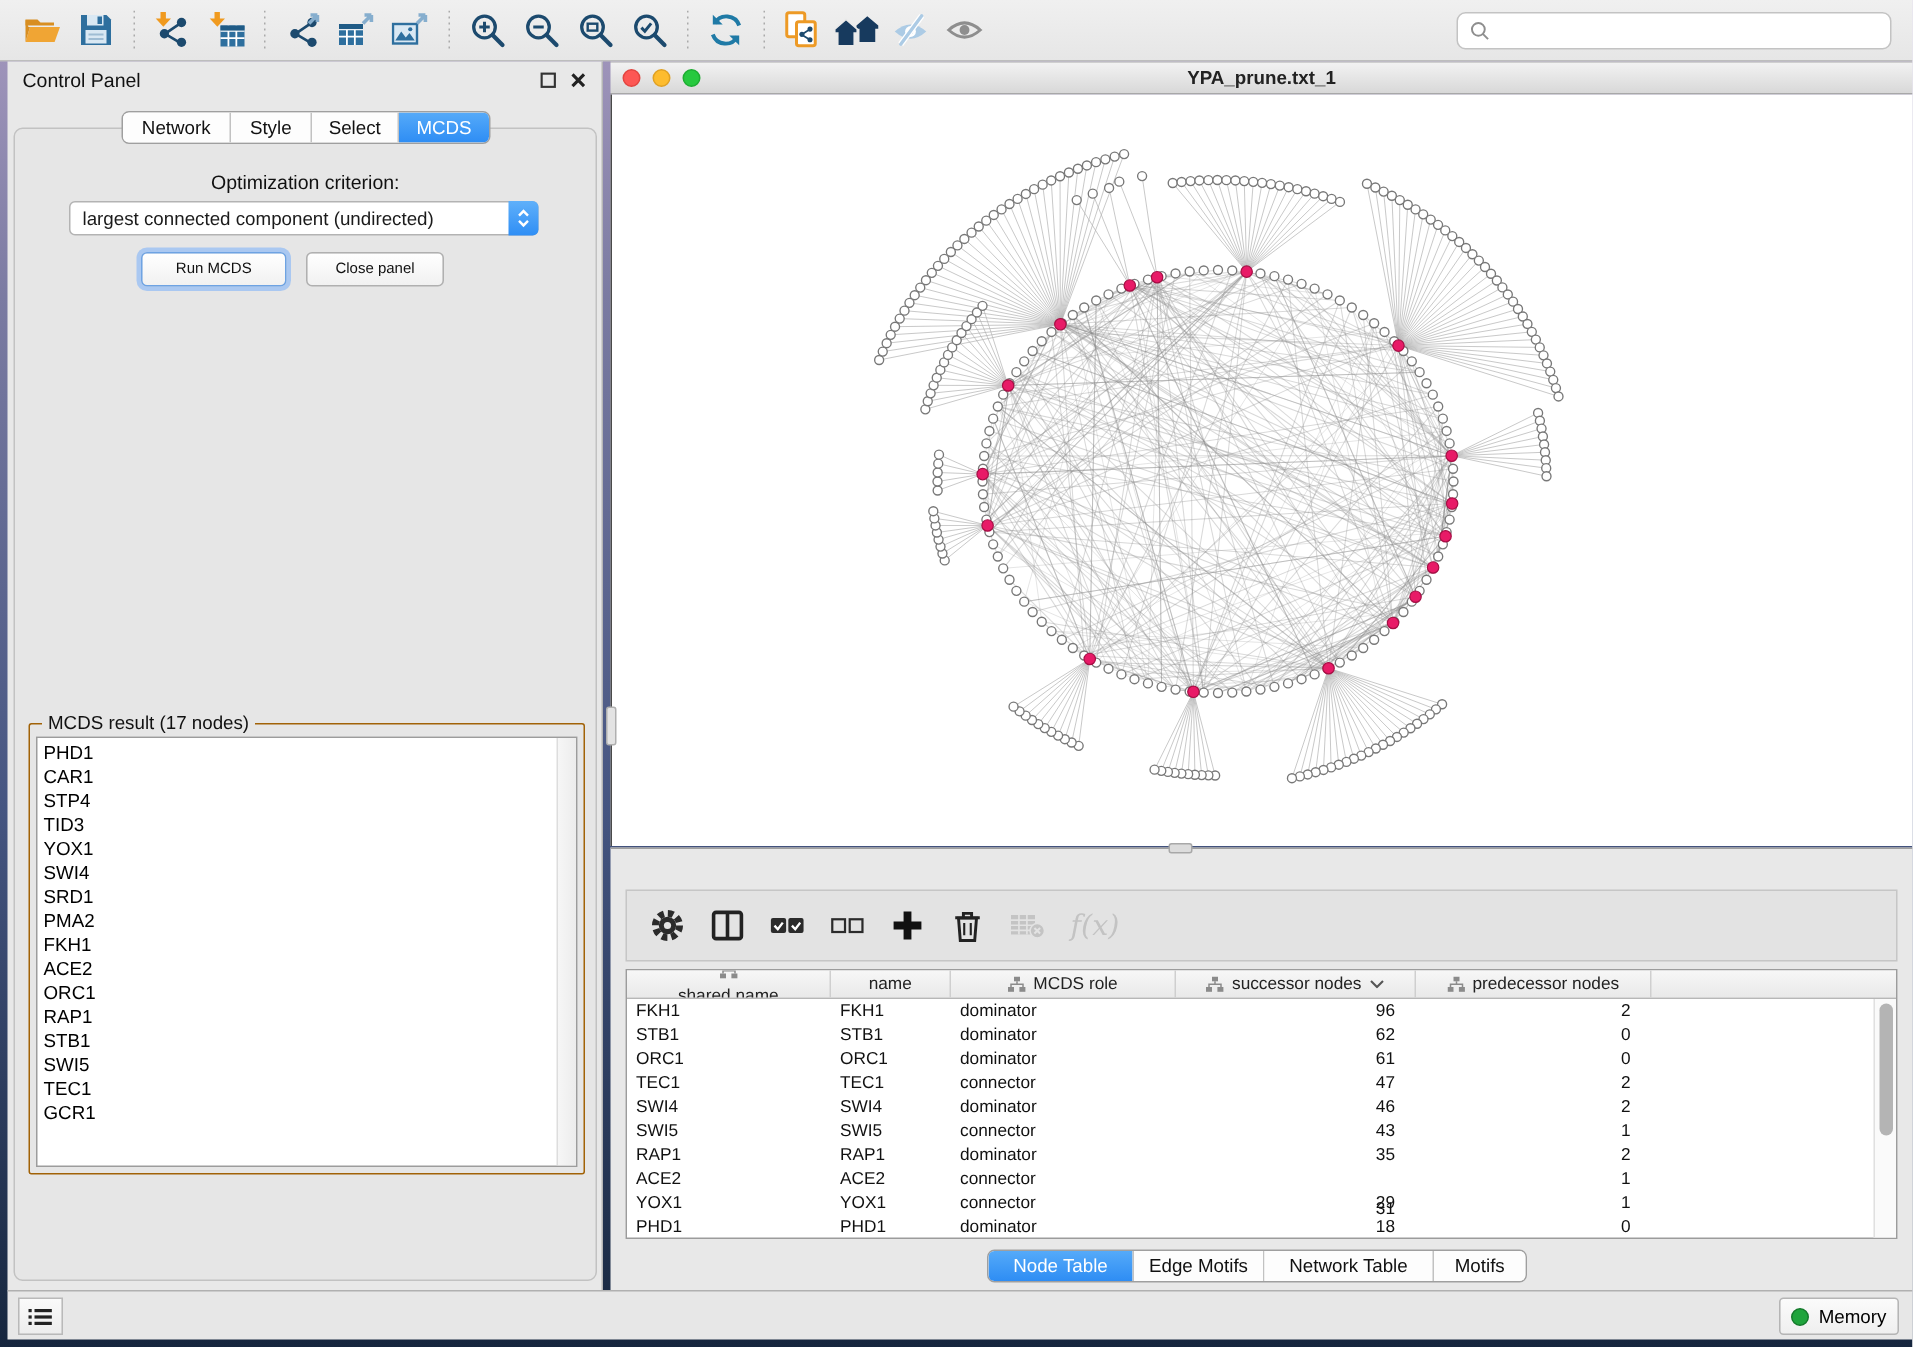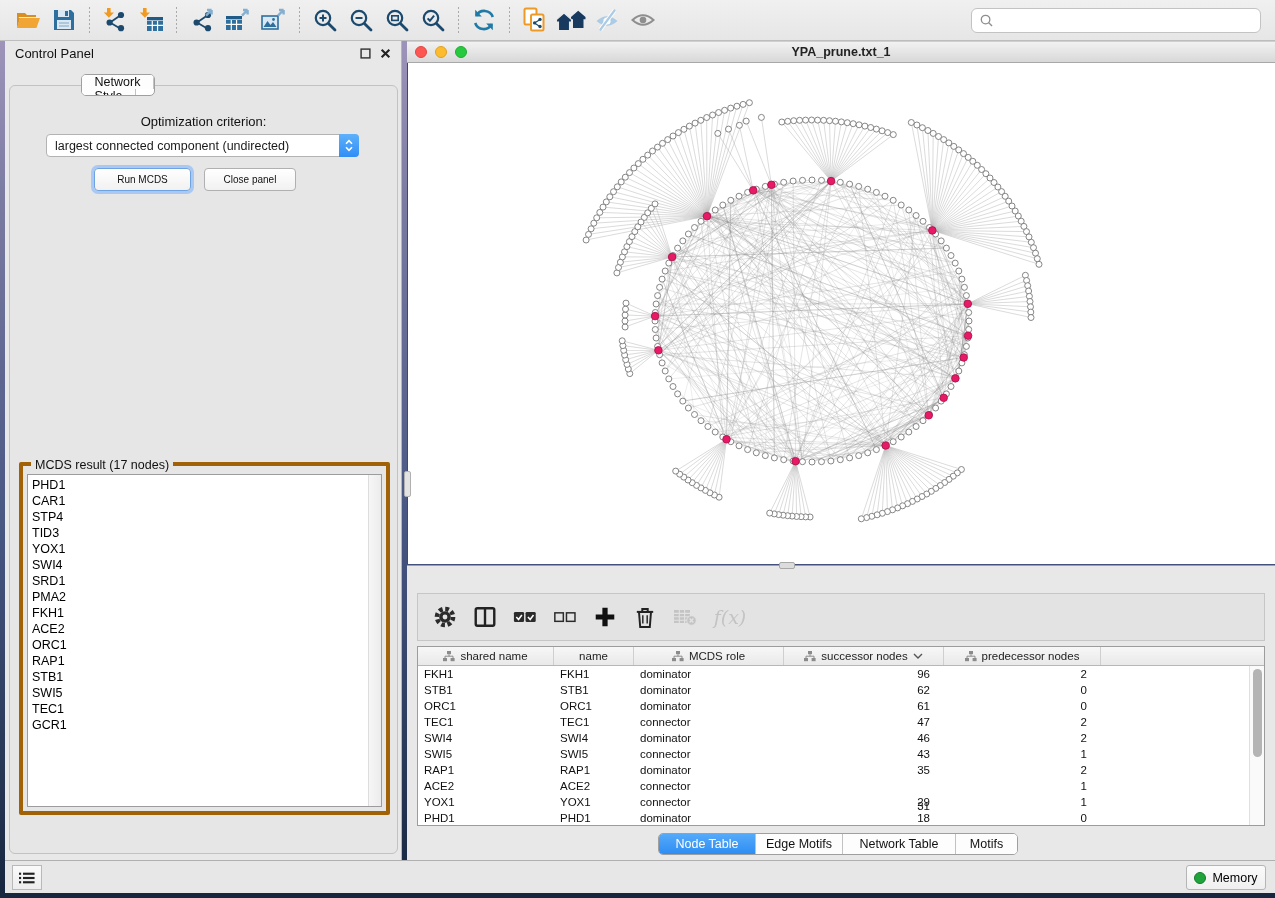--- a/index.html
+++ b/index.html
@@ -35,21 +35,21 @@
   .panel-btns { margin-left:auto; display:flex; gap:9px; align-items:center; }
   .panel-btns span { width:11px; height:11px; display:block; }
   .panel-btns svg { width:100%; height:100%; display:block; }
 
   .seg-tabs { position:absolute; display:flex; border:1px solid #9f9f9f; border-radius:5px;
     overflow:hidden; background:#fff; height:22px; z-index:3; font-size:12.5px; }
   .seg-tab { display:flex; align-items:center; justify-content:center; color:#111;
     border-right:1px solid #c2c2c2; background:#fdfdfd; cursor:default; }
   .seg-tab:last-child { border-right:none; }
   .seg-tab.active { background:linear-gradient(#55aaf9,#2e8df4); color:#fff; }
-  #cp-tabs { left:76px; top:33px;flex-direction:column; }
+  #cp-tabs { left:76px; top:33px; }
 
   #cp-box { position:absolute; left:4px; top:44px; width:389px; height:769px;
     background:#e6e6e6; border:1px solid #c2c2c2; border-radius:6px; }
   #opt-label { position:absolute; left:0; top:28px; width:100%; text-align:center;
     font-size:13px; color:#111; }
   #criterion { position:absolute; left:36px; top:48px; width:313px; height:23px;
     background:#fff; border:1px solid #b3b3b3; border-radius:4px; display:flex;
     align-items:center; cursor:default; }
   #criterion .val { flex:1; padding:0 8px; font-size:12.5px; white-space:nowrap; }
   #criterion .step { width:20px; height:23px; margin:-1px -1px -1px 0;
@@ -57,22 +57,22 @@
     display:flex; align-items:center; justify-content:center; }
   #criterion .step svg { width:10px; height:15px; }
   .mac-btn { position:absolute; height:23px; background:linear-gradient(#ffffff,#f1f1f1);
     border:1px solid #b0b0b0; border-radius:4px; font-size:10px; color:#111;
     display:flex; align-items:center; justify-content:center; cursor:default;
     font-family:"Liberation Sans",sans-serif; }
   #run-btn { left:84px; top:82px; width:97px; border-color:#6ea3e3;
     box-shadow:0 0 0 3px rgba(120,175,250,.55); }
   #closepanel-btn { left:194px; top:82px; width:92px; }
 
-  #mcds-fieldset { position:absolute; left:9px; top:376px; width:371px; height:353px;
-    border:4px solid #a16207; border-radius:2px; }
+  #mcds-fieldset { position:absolute; left:9px; top:396px; width:371px; height:301px;
+    border:1px solid #a16207; border-radius:2px; }
   #mcds-legend { position:absolute; left:8px; top:-8px; background:#e6e6e6;
     padding:0 4px; font-size:12.5px; color:#111; }
   #mcds-list { position:absolute; left:4px; top:8px; right:4px; bottom:4px;
     background:#fff; border:1px solid #9c9c9c; overflow:hidden; }
   #mcds-items { position:absolute; left:0; top:2px; right:14px; bottom:0; }
   .mcds-item { font-size:12.5px; line-height:16px; padding-left:4px; color:#000; }
   #mcds-scroll { position:absolute; right:0; top:0; bottom:0; width:13px;
     background:linear-gradient(90deg,#f6f6f6,#ececec); border-left:1px solid #ddd; }
 
   
@@ -1275,21 +1275,21 @@
               <path d="M16.6 11.6l3.8 3.8m0-3.8l-3.8 3.8" stroke="#e3e3e3" stroke-width="1.4"></path>
             </svg>
           </span>
         </button>
         <button class="tpb disabled" style="width: 44px;">
           <span class="fx-label">f(x)</span>
         </button>
       </div>
     <div id="node-table">
       <div id="nt-header">
-          <div class="th" style="width: 136px;">
+          <div class="th" style="width: 136px; flex-direction: column;">
             <span class="hier">
               <svg viewBox="0 0 12 11">
                 <g fill="#8b8b8b">
                   <rect x="4" y="0" width="4" height="3.2"></rect>
                   <rect x="0" y="7" width="4" height="3.2"></rect>
                   <rect x="7.6" y="7" width="4" height="3.2"></rect>
                 </g>
                 <path d="M6 3.2v2M2 7V5.2h8V7" fill="none" stroke="#8b8b8b" stroke-width="1"></path>
               </svg>
             </span>

